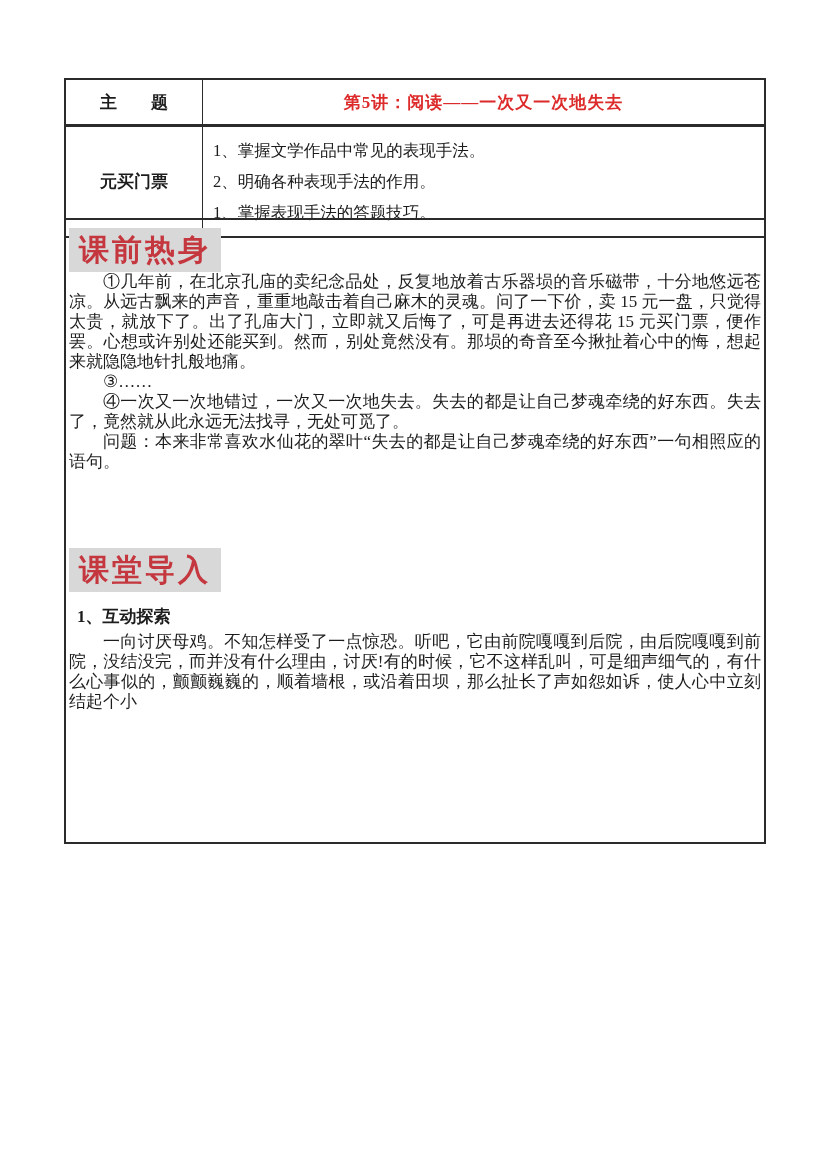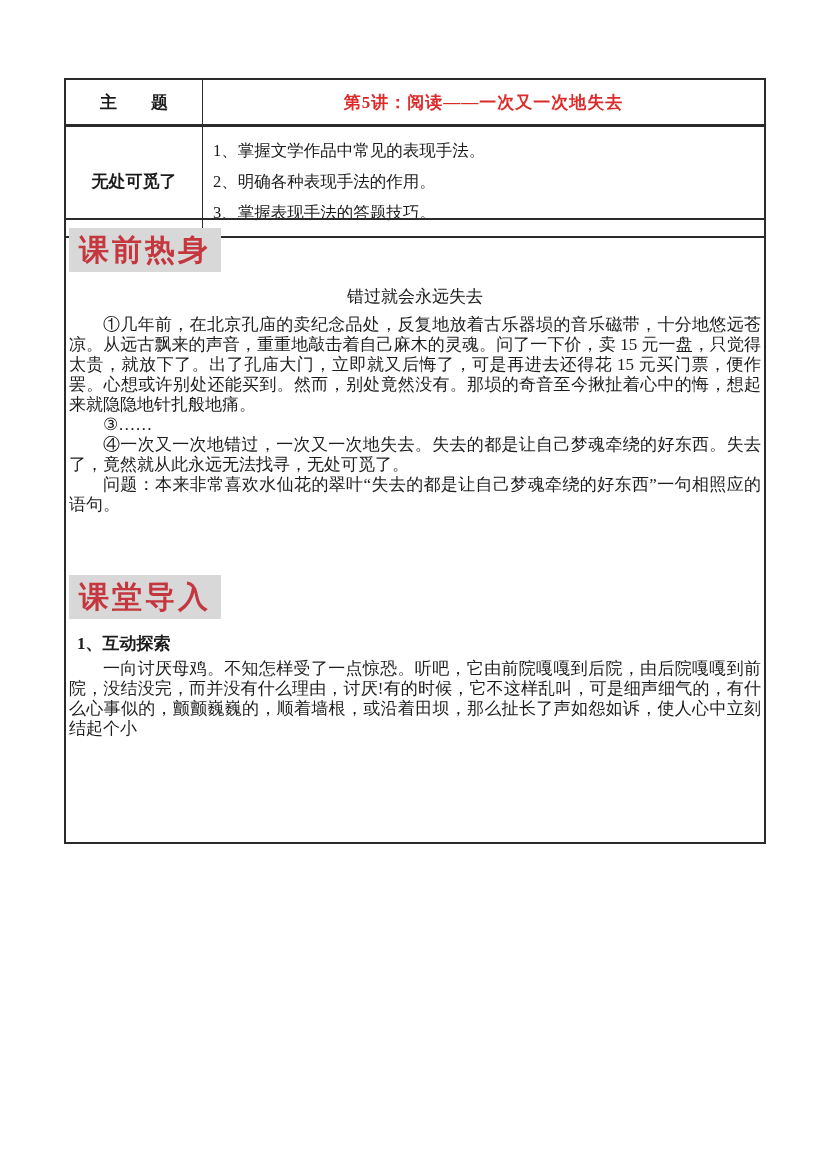--- a/index.html
+++ b/index.html
@@ -67,21 +67,21 @@
     display: inline-block;
     background: #d8d8d8;
     color: #c5373e;
     font-family: "Liberation Sans", sans-serif;
     font-weight: bold;
     font-size: 30px;
     line-height: 44px;
     padding: 0 10px;
     letter-spacing: 3px;
   }
-  .badge-leadin-wrap { margin-top: 60px; }
+  .badge-leadin-wrap { margin-top: 76px; }
 
   .article-title {
     text-align: center;
     font-size: 17px;
     margin: 13px 0 7px 0;
   }
 
   .para {
     font-size: 17px;
     line-height: 20px;
@@ -115,36 +115,35 @@
         <tr class="row-theme">
       <td class="cell-label">
         <span>主　　题</span>
       </td>
       <td class="cell-theme-title">
         <span class="red-title">第5讲：阅读——一次又一次地失去</span>
       </td>
     </tr>
     <tr class="row-objectives">
       <td class="cell-label">
-        <span>无处可觅了</span>
+        <span>元买门票</span>
       </td>
       <td class="cell-objectives">
         <div class="obj-line">1、掌握文学作品中常见的表现手法。</div>
         <div class="obj-line">2、明确各种表现手法的作用。</div>
-        <div class="obj-line">3、掌握表现手法的答题技巧。</div>
+        <div class="obj-line">1、掌握表现手法的答题技巧。</div>
       </td>
     </tr>
   </tbody>
     </table>
 
   <div class="content-box">
 
     <div class="badge">课前热身</div>
 
-    <div class="article-title">错过就会永远失去</div>
 
     <p class="para">①几年前，在北京孔庙的卖纪念品处，反复地放着古乐器埙的音乐磁带，十分地悠远苍凉。从远古飘来的声音，重重地敲击着自己麻木的灵魂。问了一下价，卖 15 元一盘，只觉得太贵，就放下了。出了孔庙大门，立即就又后悔了，可是再进去还得花 15 元买门票，便作罢。心想或许别处还能买到。然而，别处竟然没有。那埙的奇音至今揪扯着心中的悔，想起来就隐隐地针扎般地痛。</p>
     <p class="para">③……</p>
     <p class="para">④一次又一次地错过，一次又一次地失去。失去的都是让自己梦魂牵绕的好东西。失去了，竟然就从此永远无法找寻，无处可觅了。</p>
     <p class="para">问题：本来非常喜欢水仙花的翠叶“失去的都是让自己梦魂牵绕的好东西”一句相照应的语句。</p>
 
     <div class="badge-leadin-wrap">
       <div class="badge">课堂导入</div>
     </div>
 

